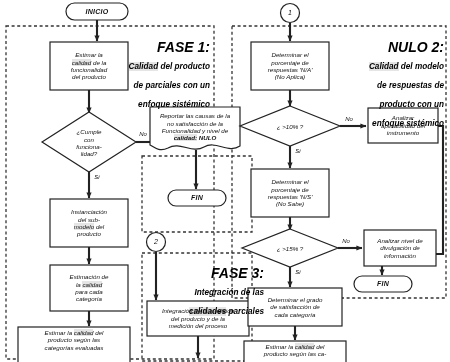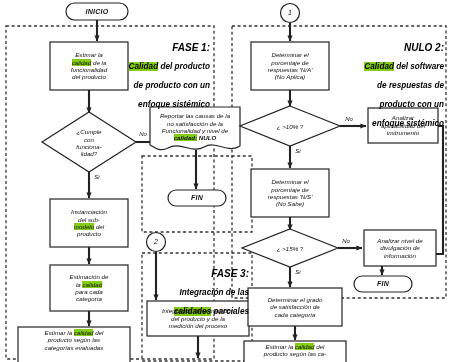--- a/index.html
+++ b/index.html
@@ -34,22 +34,22 @@
   .phase{
     position:absolute;
     font-style:italic;
     font-weight:bold;
     font-size:8.2px;
     line-height:9.6px;
     text-align:right;
     color:#000;
     white-space:pre-line;
   }
-  .phase .t1{font-size:10px;}
-  .hl{background:#84cc16;text-align:right;}
+  .phase .t1{font-size:14px;}
+  .hl{background:#e5e5e5;text-align:right;}
 </style>
 </head>
 <body>
 
 <div id="canvas">
 
   <svg id="svglayer" viewBox="0 0 450 362">
     <defs>
       <marker id="arr" markerWidth="7" markerHeight="7" refX="5.6" refY="2.6" orient="auto" markerUnits="userSpaceOnUse">
         <path d="M0,0 L6,2.6 L0,5.2 z" fill="#222"></path>
@@ -132,33 +132,33 @@
   <div class="lbl term-lbl" style="left:66px;top:3px;width:62px;height:17px;">INICIO</div>
   <div class="lbl term-lbl" style="left:168px;top:190px;width:58px;height:16px;">FIN</div>
   <div class="lbl term-lbl" style="left:354px;top:276px;width:58px;height:16px;">FIN</div>
 
   <div class="lbl" style="left:281px;top:4px;width:18px;height:18px;font-size:7px;">1</div>
   <div class="lbl" style="left:147px;top:233px;width:18px;height:18px;font-size:7px;">2</div>
 
   <div class="phase" style="left:100px;top:33px;width:110px;">
     <div class="t1">FASE 1:</div>
     <div><span class="hl">Calidad</span><span> del producto</span></div>
-    <div>de producto con un</div>
+    <div>de parciales con un</div>
     <div>enfoque sistémico</div>
   </div>
 
   <div class="phase" style="left:332px;top:33px;width:112px;">
     <div class="t1">NULO 2:</div>
-    <div><span class="hl">Calidad</span><span> del software</span></div>
+    <div><span class="hl">Calidad</span><span> del modelo</span></div>
     <div>de respuestas de</div>
     <div>producto con un</div>
     <div>enfoque sistémico</div>
   </div>
 
-  <div class="phase" style="left:143px;top:259px;width:106px;">
+  <div class="phase" style="left:158px;top:259px;width:106px;">
     <div class="t1">FASE 3:</div>
     <div>Integración de las</div>
     <div><span class="hl">calidades</span><span> parciales</span></div>
   </div>
 
   <div class="lbl" style="left:50px;top:42px;width:78px;height:48px;flex-direction:column;">
     <div>Estimar la</div>
     <div><span class="hl">calidad</span><span> de la</span></div>
     <div>funcionalidad</div>
     <div>del producto</div>

